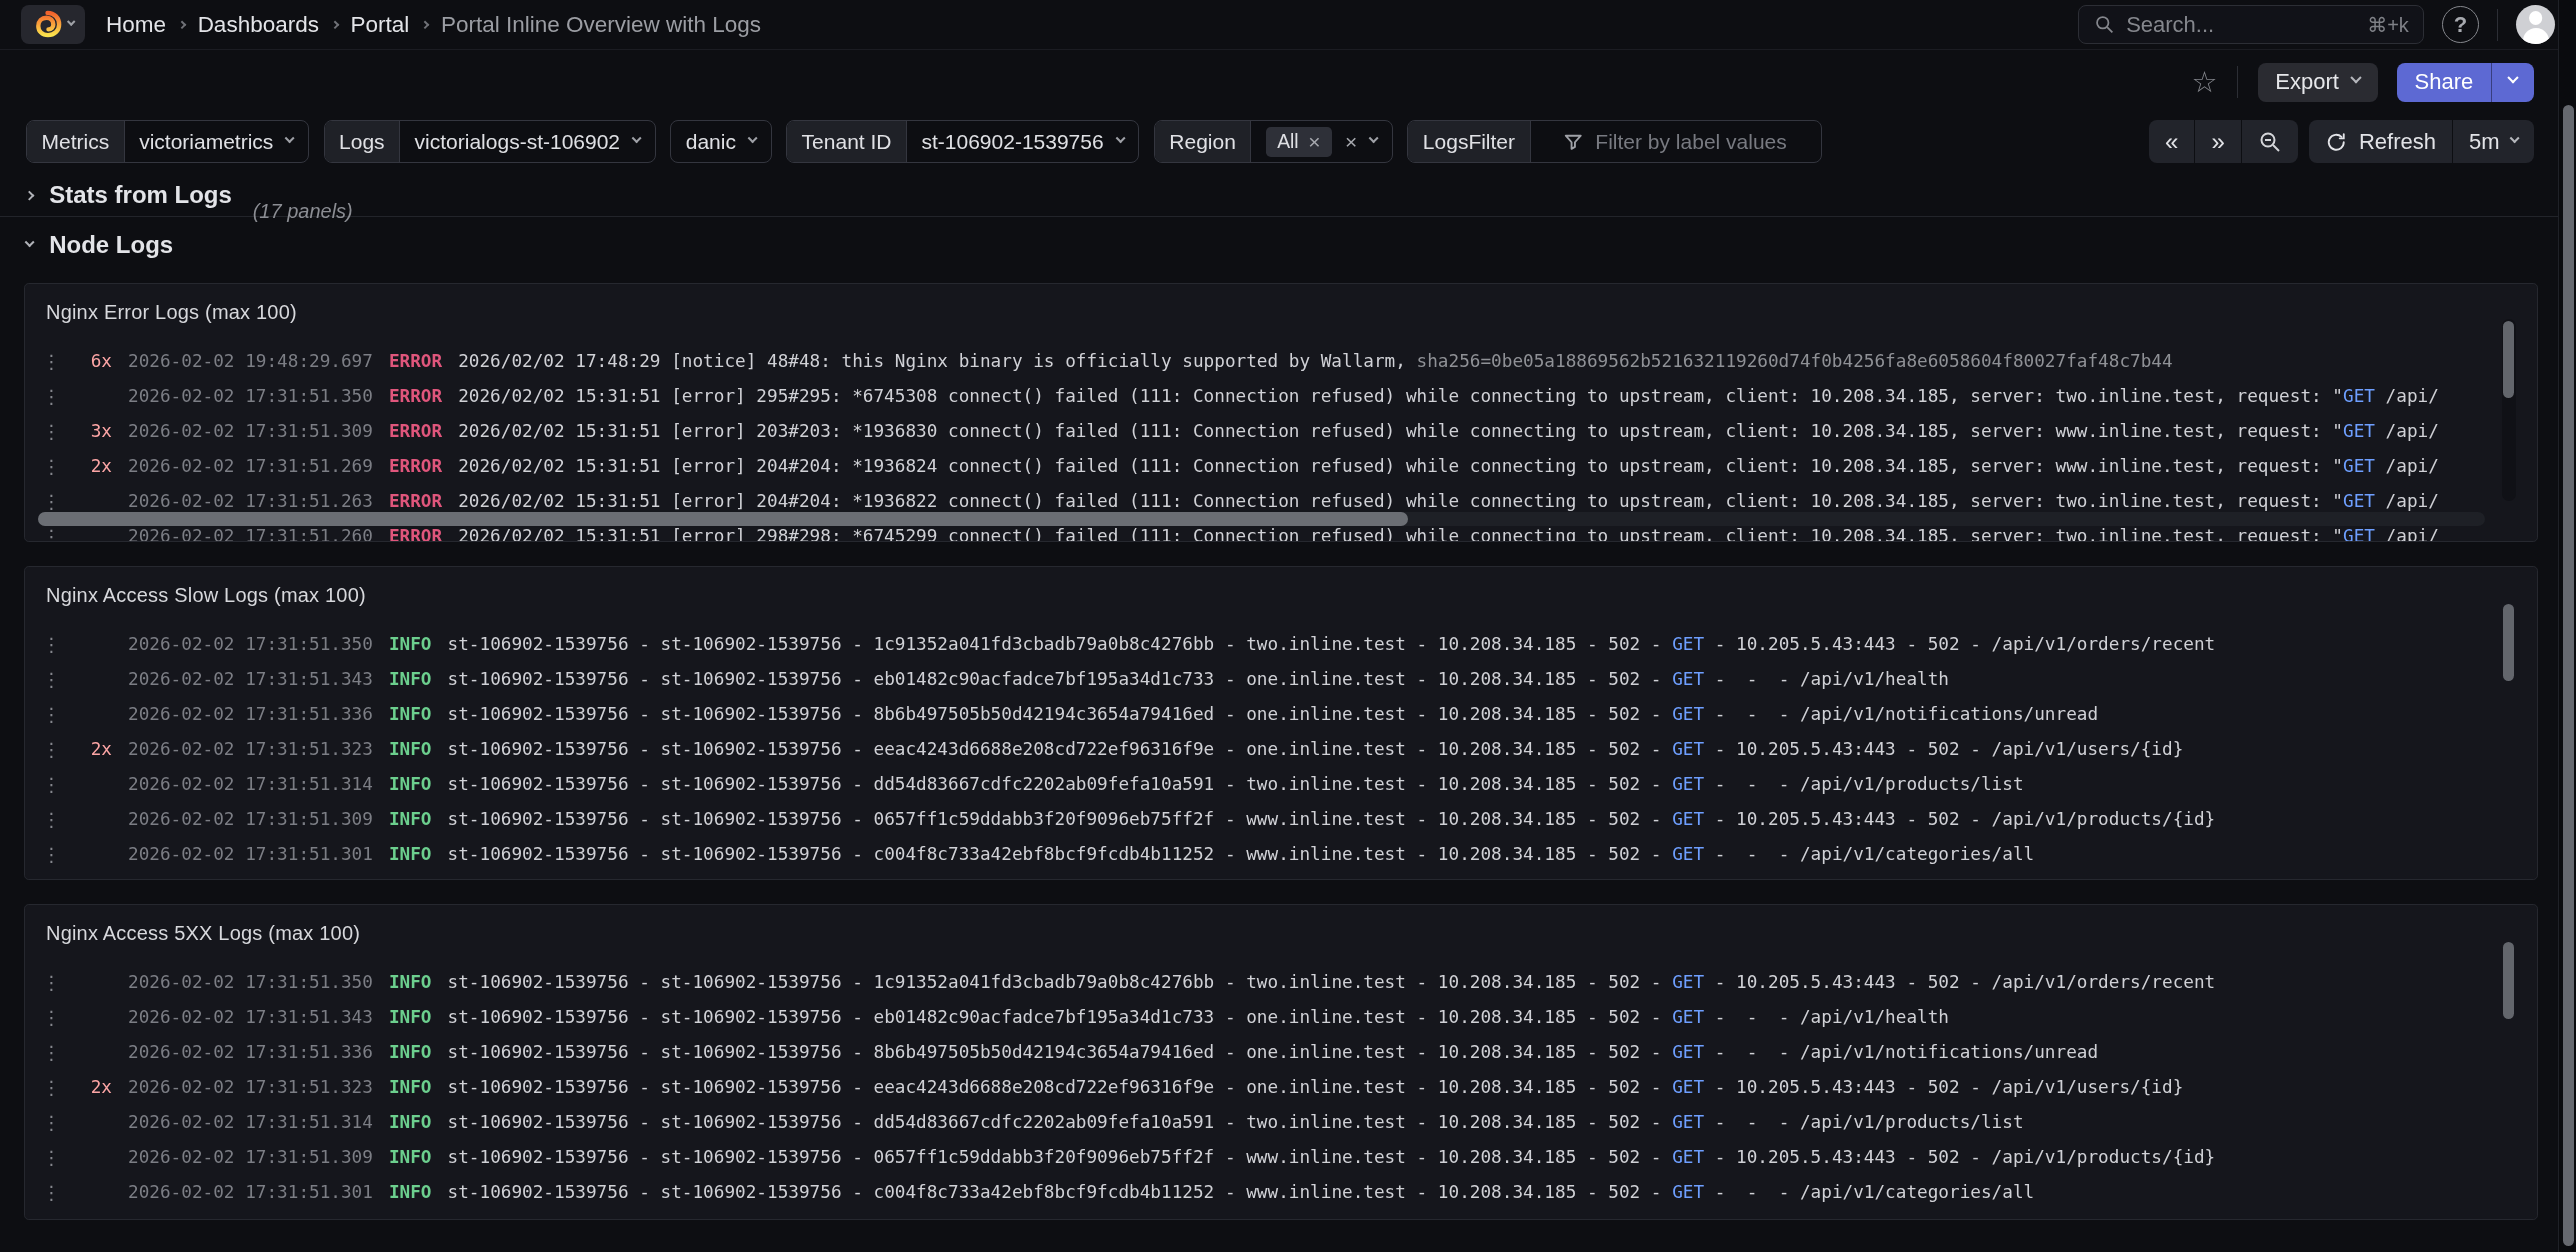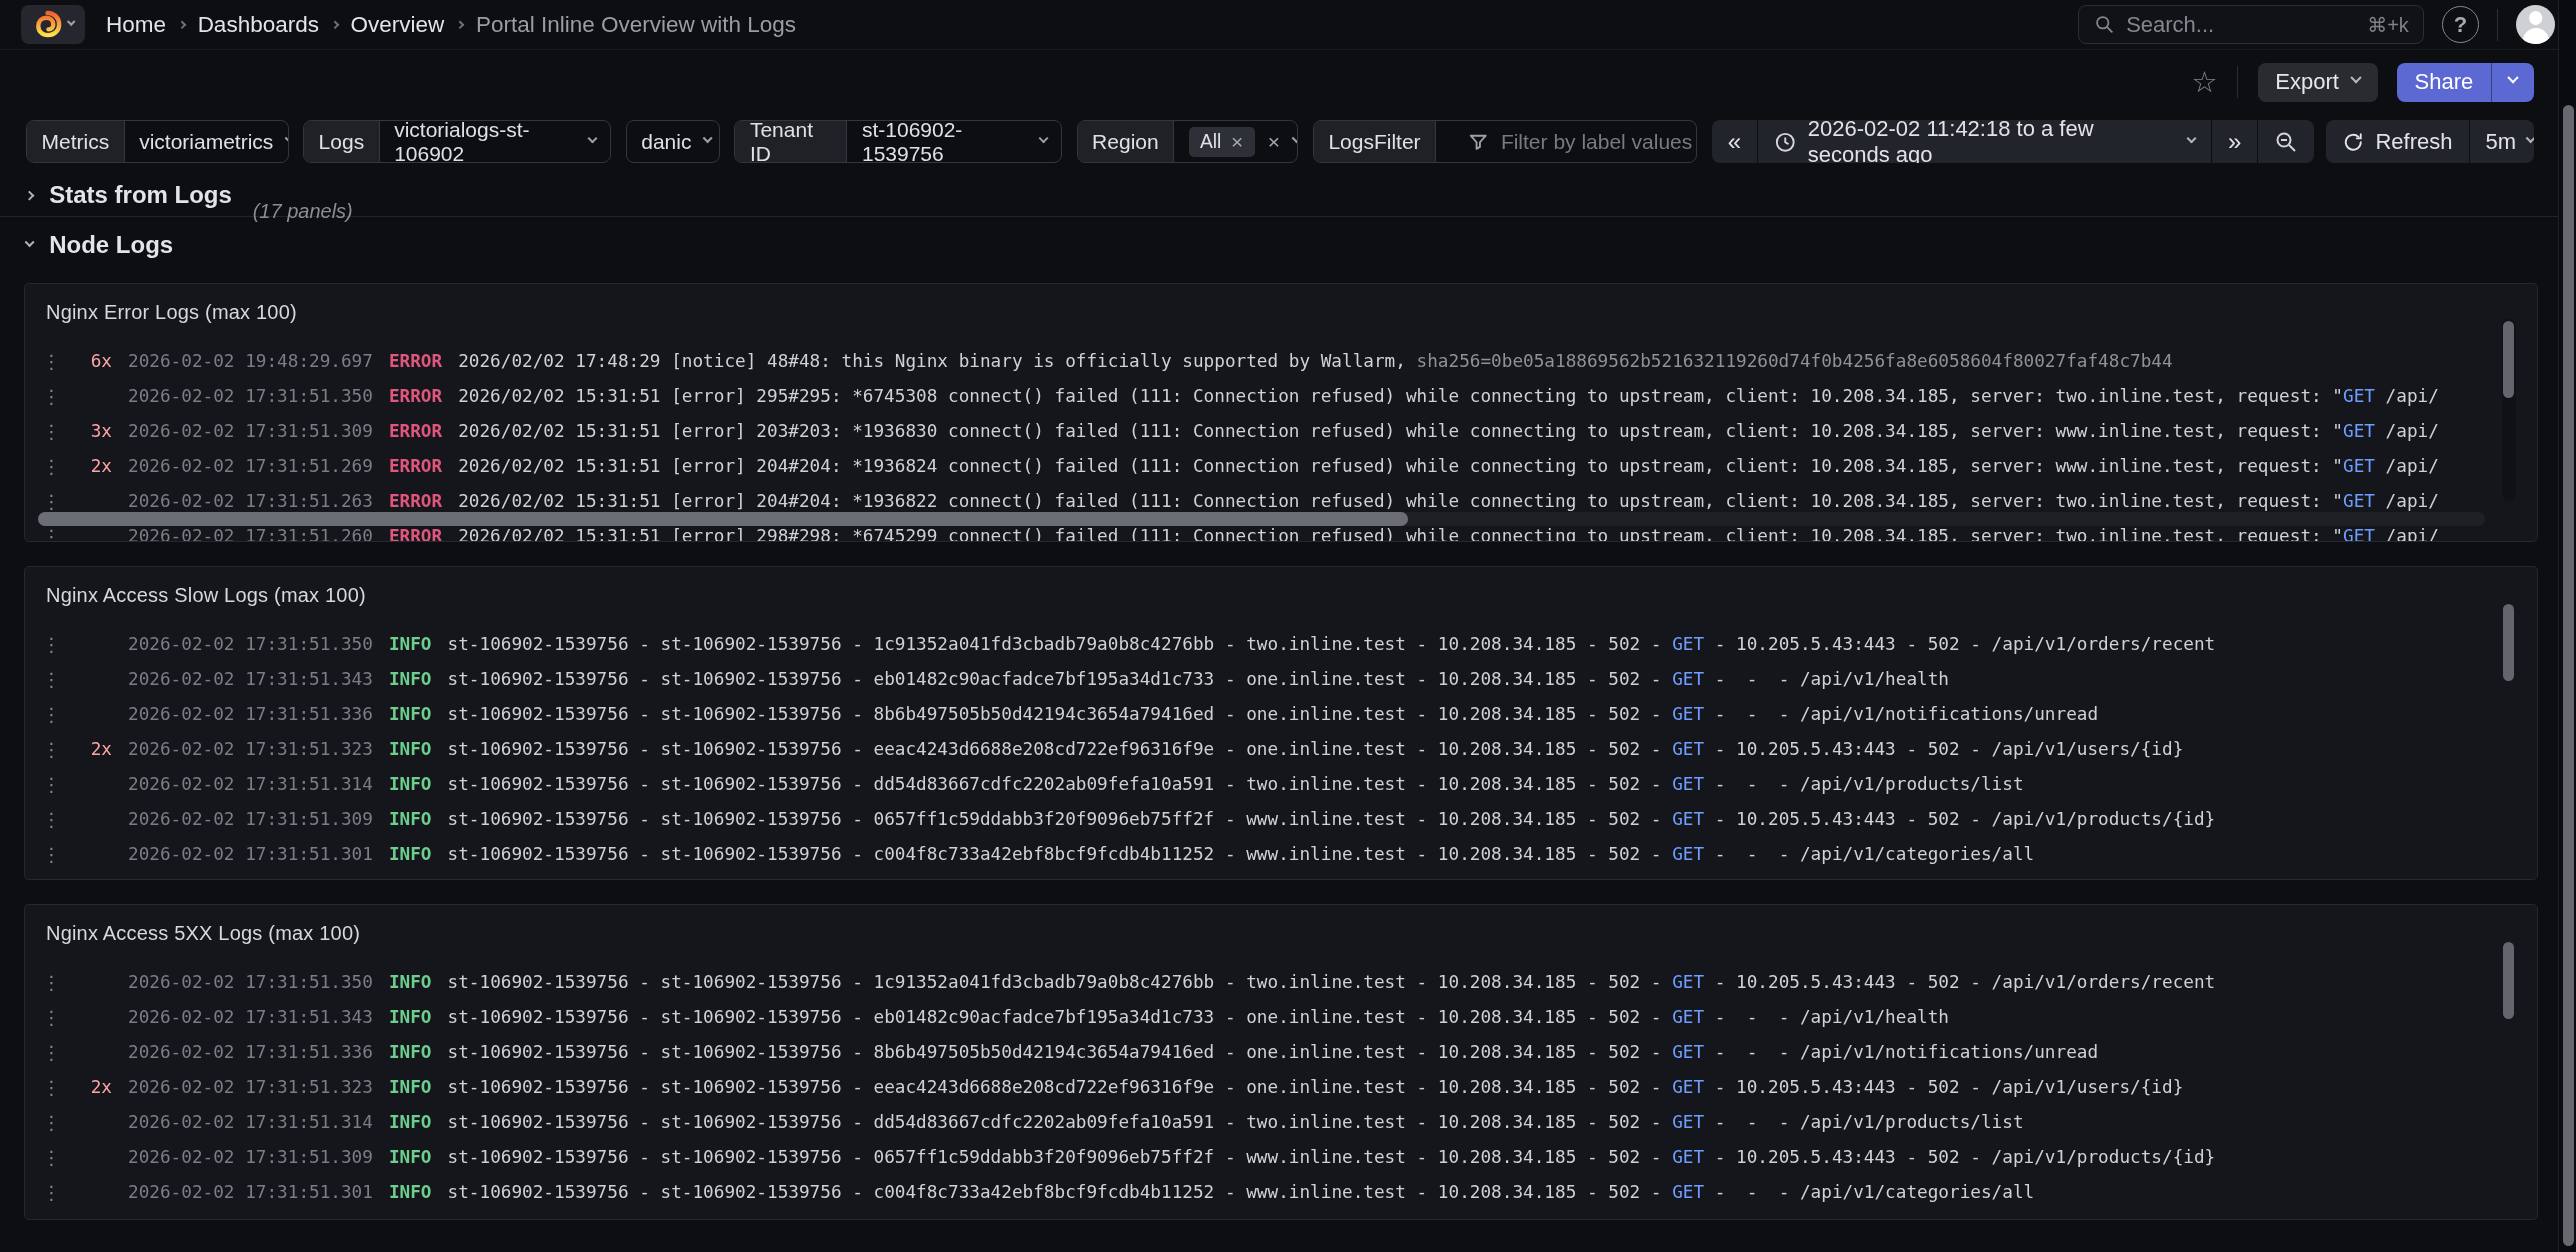--- a/index.html
+++ b/index.html
@@ -113,21 +113,21 @@
   </div>
   <nav class="crumbs">
     <span class="crumb">Home</span>
     <span class="sep">
         <i class="chev right" style="width:5.6px;height:5.6px;"></i>
       </span>
     <span class="crumb">Dashboards</span>
     <span class="sep">
         <i class="chev right" style="width:5.6px;height:5.6px;"></i>
       </span>
-    <span class="crumb">Overview</span>
+    <span class="crumb">Portal</span>
     <span class="sep">
         <i class="chev right" style="width:5.6px;height:5.6px;"></i>
       </span>
     <span class="crumb last">Portal Inline Overview with Logs</span>
   </nav>
   <div class="nav-right">
     <div class="search">
       <svg class="icon" width="21" height="21" viewBox="0 0 24 24" fill="none" stroke="#85878d" stroke-width="2">
         <circle cx="10" cy="10" r="6.5"></circle>
           <line x1="15" y1="15" x2="21" y2="21"></line>
@@ -206,28 +206,20 @@
       <span>Filter by label values</span>
     </span>
   </div>
 
   <div class="toolbar-right">
     <div class="tgroup">
       <span class="tseg">
           <span class="arrow-glyph">«</span>
         </span>
       <span class="tseg">
-        <svg class="icon" width="22.5" height="22.5" viewBox="0 0 24 24" fill="none" stroke="#d5d6da" stroke-width="2">
-          <circle cx="12" cy="12" r="9"></circle>
-            <path d="M12 7v5l3.5 2"></path>
-        </svg>
-        <span>2026-02-02 11:42:18 to a few seconds ago</span>
-        <i class="chev"></i>
-      </span>
-      <span class="tseg">
           <span class="arrow-glyph">»</span>
         </span>
       <span class="tseg">
         <svg class="icon" width="24" height="24" viewBox="0 0 24 24" fill="none" stroke="#d5d6da" stroke-width="2">
           <circle cx="10" cy="10" r="6.5"></circle>
             <line x1="15" y1="15" x2="21" y2="21"></line>
             <line x1="7" y1="10" x2="13" y2="10"></line>
         </svg>
       </span>
     </div>

